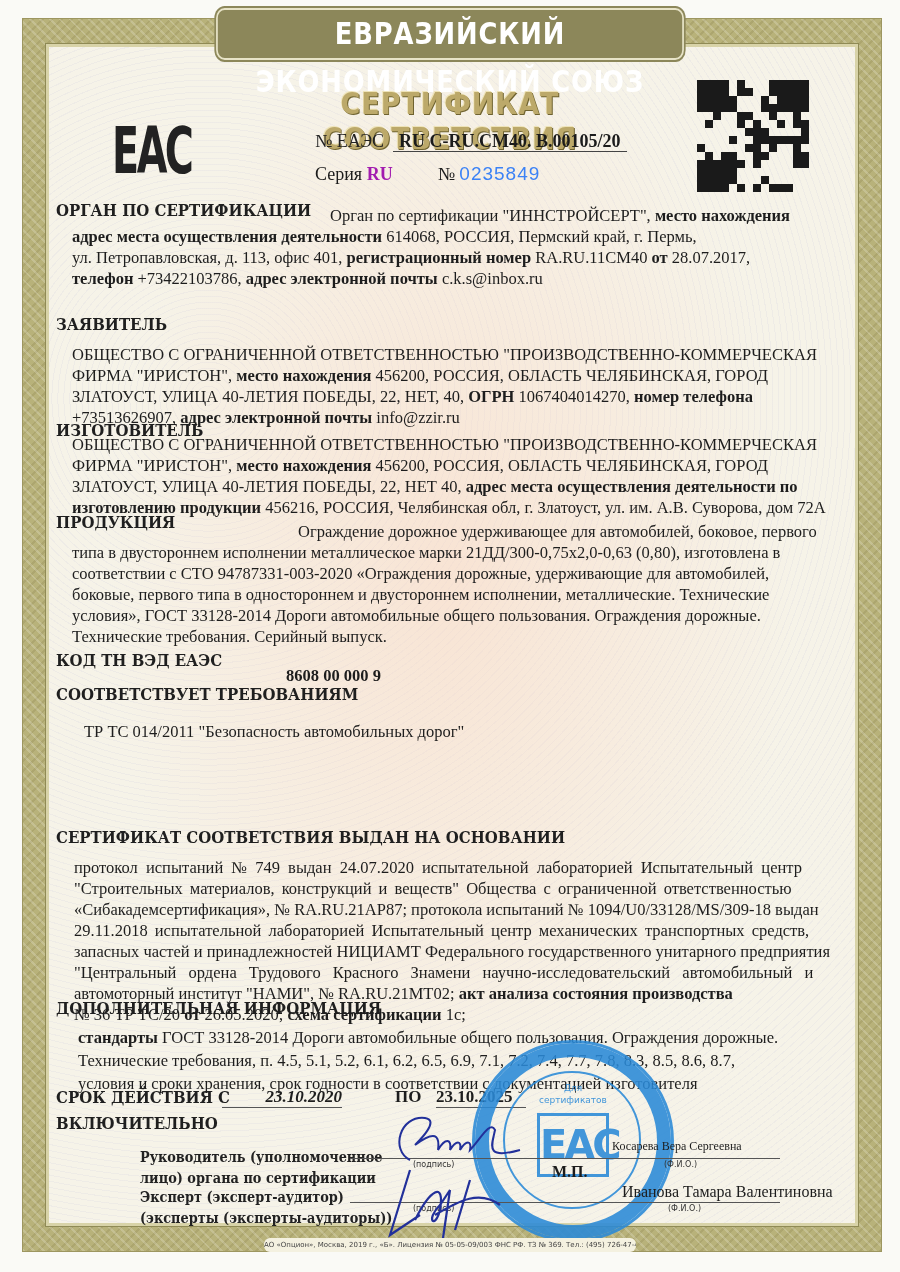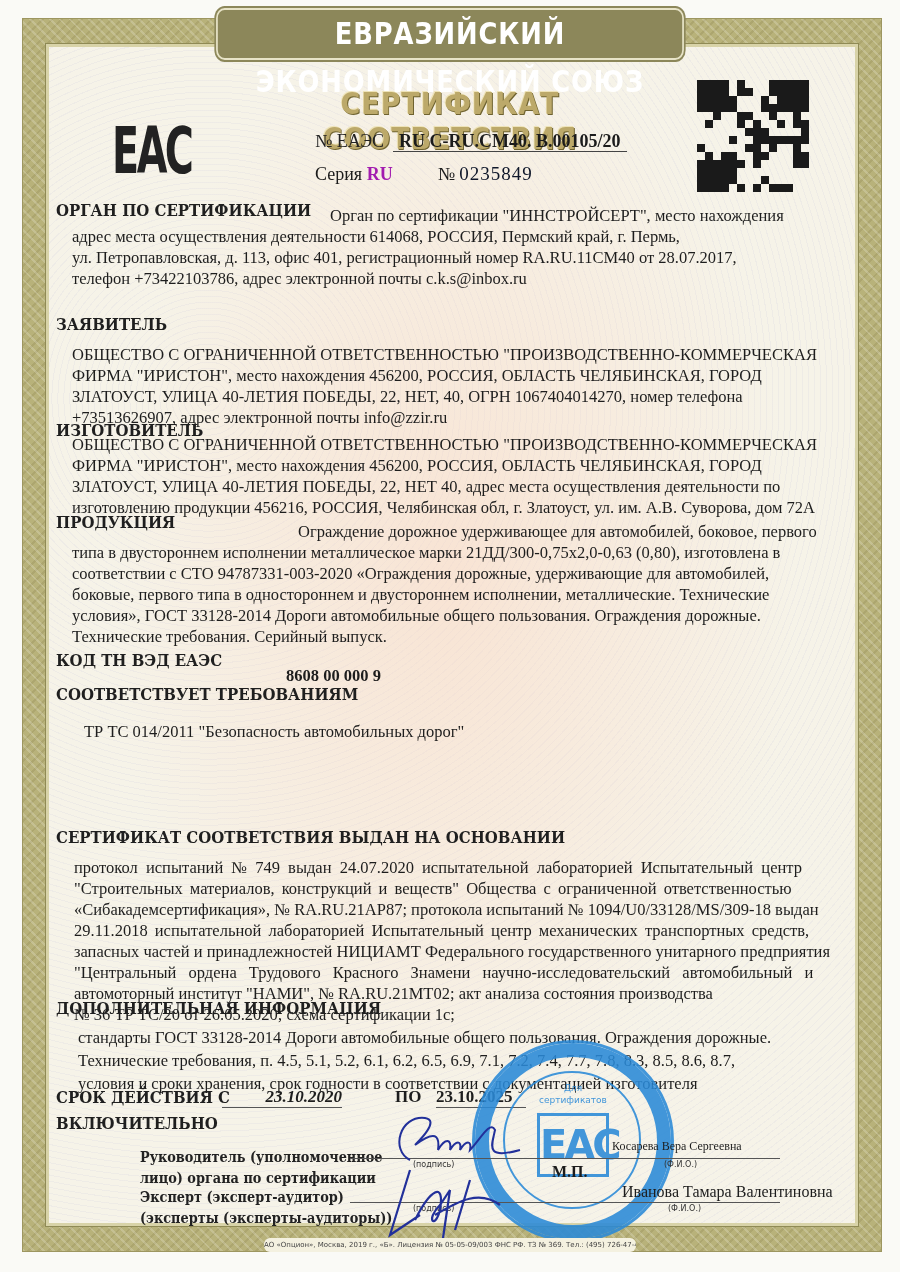--- a/index.html
+++ b/index.html
@@ -45,27 +45,27 @@
   .qr {
     position:absolute; left:697px; top:80px; width:112px; height:112px;
     display:grid; grid-template-columns:repeat(14,1fr); gap:0;
   }
   .qr span { background:transparent; }
   .qr span.b { background:#1a1a1a; }
   .num-row { position:absolute; font-size:18px; }
   .num-label { color:#222; }
   .num-value { font-weight:bold; border-bottom:1px solid #444; padding:0 6px; }
   .red { color:#a21caf; font-weight:bold; }
-  .red-mono { color:#0f172a; font-family:Liberation Serif, serif; font-size:19px; letter-spacing:1px; }
+  .red-mono { color:#3b82f6; font-family:Liberation Sans, sans-serif; font-size:19px; letter-spacing:1px; }
   .hd {
     position:absolute; left:56px; font-weight:bold; font-size:17px; letter-spacing:0;
     font-family:"DejaVu Serif", serif; transform:scaleX(0.88); transform-origin:left; color:#1f1f1f;
   }
   .txt { position:absolute; font-size:16.5px; line-height:21px; color:#1d1d1d; }
-  .txt b { font-weight:normal; }
+  .txt b { font-weight:bold; }
   .line { display:block; white-space:nowrap; }
   .sig-label { position:absolute; font-family:"DejaVu Serif", serif; font-weight:bold; font-size:14px; line-height:21px; color:#222; transform:scaleX(0.92); transform-origin:left; }
   .sig-line { position:absolute; border-top:1px solid #555; }
   .tiny { position:absolute; font-family:"DejaVu Sans", sans-serif; font-size:8px; color:#333; }
   .footer-strip {
     position:absolute; left:264px; top:1238px; width:372px; height:14px; background:#f4f1e0;
     border-radius:6px; font-family:"DejaVu Sans", sans-serif; font-size:7px; color:#444; text-align:center; line-height:14px; white-space:nowrap; overflow:hidden;
   }
   .stamp {
     position:absolute; left:472px; top:1040px; width:196px; height:196px; border-radius:50%;

